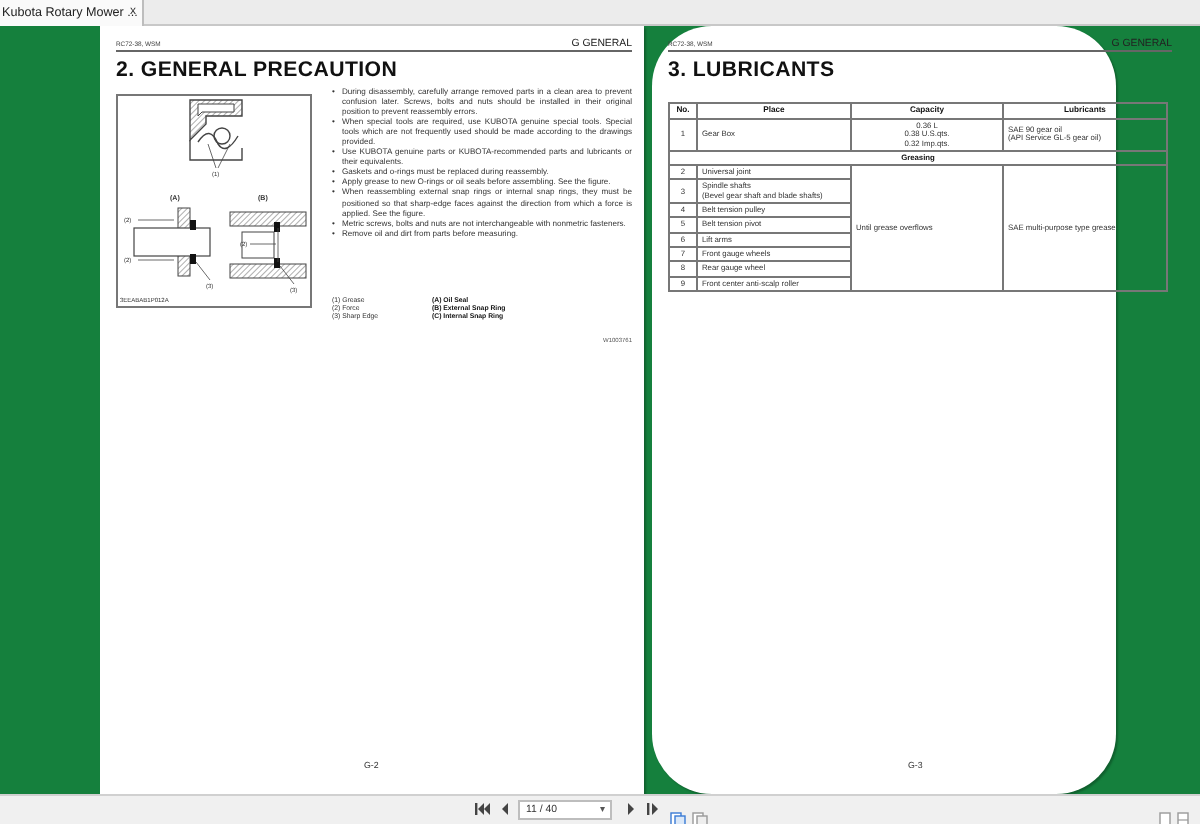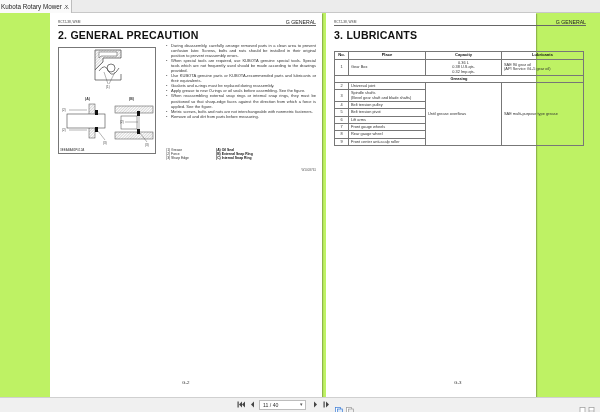--- a/index.html
+++ b/index.html
@@ -3,25 +3,25 @@
 <meta charset="utf-8">
 <style>
   * { box-sizing: border-box; margin: 0; padding: 0; }
   html, body { width: 600px; height: 412px; overflow: hidden; }
   body { font-family: "Liberation Sans", sans-serif; background: #a9a9a9; position: relative; color: #222; }
 
   .tabbar { position: absolute; left: 0; top: 0; width: 600px; height: 13px; background: #ececec; border-bottom: 1px solid #c8c8c8; }
   .tab { position: absolute; left: 0; top: 0; height: 13px; width: 72px; background: #fafafa; border-right: 1px solid #bdbdbd; font-size: 6.3px; line-height: 13px; padding-left: 1px; color: #222; white-space: nowrap; overflow: hidden; }
   .tab-close { position: absolute; left: 65px; top: 0; font-size: 6px; line-height: 13px; color: #333; }
 
-  .viewer { position: absolute; left: 0; top: 13px; width: 600px; height: 384px; background: #bef264; }
+  .viewer { position: absolute; left: 0; top: 13px; width: 600px; height: 384px; background: #15803d; }
 
   .page { position: absolute; background: #fff; box-shadow: 1px 1px 1px rgba(0,0,0,0.25); }
   .page-left { left: 50px; top: 0px; width: 272px; height: 384px; }
-  .page-right { left: 326px; top: 0px; width: 210px; height: 384px; }
+  .page-right { left: 326px; top: 0px; width: 232px; height: 384px; border-radius: 30px; }
 
   .running-head { position: absolute; top: 7px; height: 6px; font-size: 3.2px; color: #444; border-bottom: 0.6px solid #666; }
   .running-head .rh-left { position: absolute; left: 0; top: 0; }
   .running-head .rh-right { position: absolute; right: 0; top: -1px; font-size: 5.2px; color: #222; }
 
   .section-title { position: absolute; font-weight: bold; font-size: 10.6px; color: #111; letter-spacing: 0.2px; white-space: nowrap; }
 
   .figure { position: absolute; left: 8px; top: 34px; width: 98px; height: 107px; border: 0.7px solid #777; }
   .figure svg { position: absolute; left: 0; top: 0; }
   .fig-id { position: absolute; left: 1px; bottom: 1px; font-size: 3px; color: #333; }

